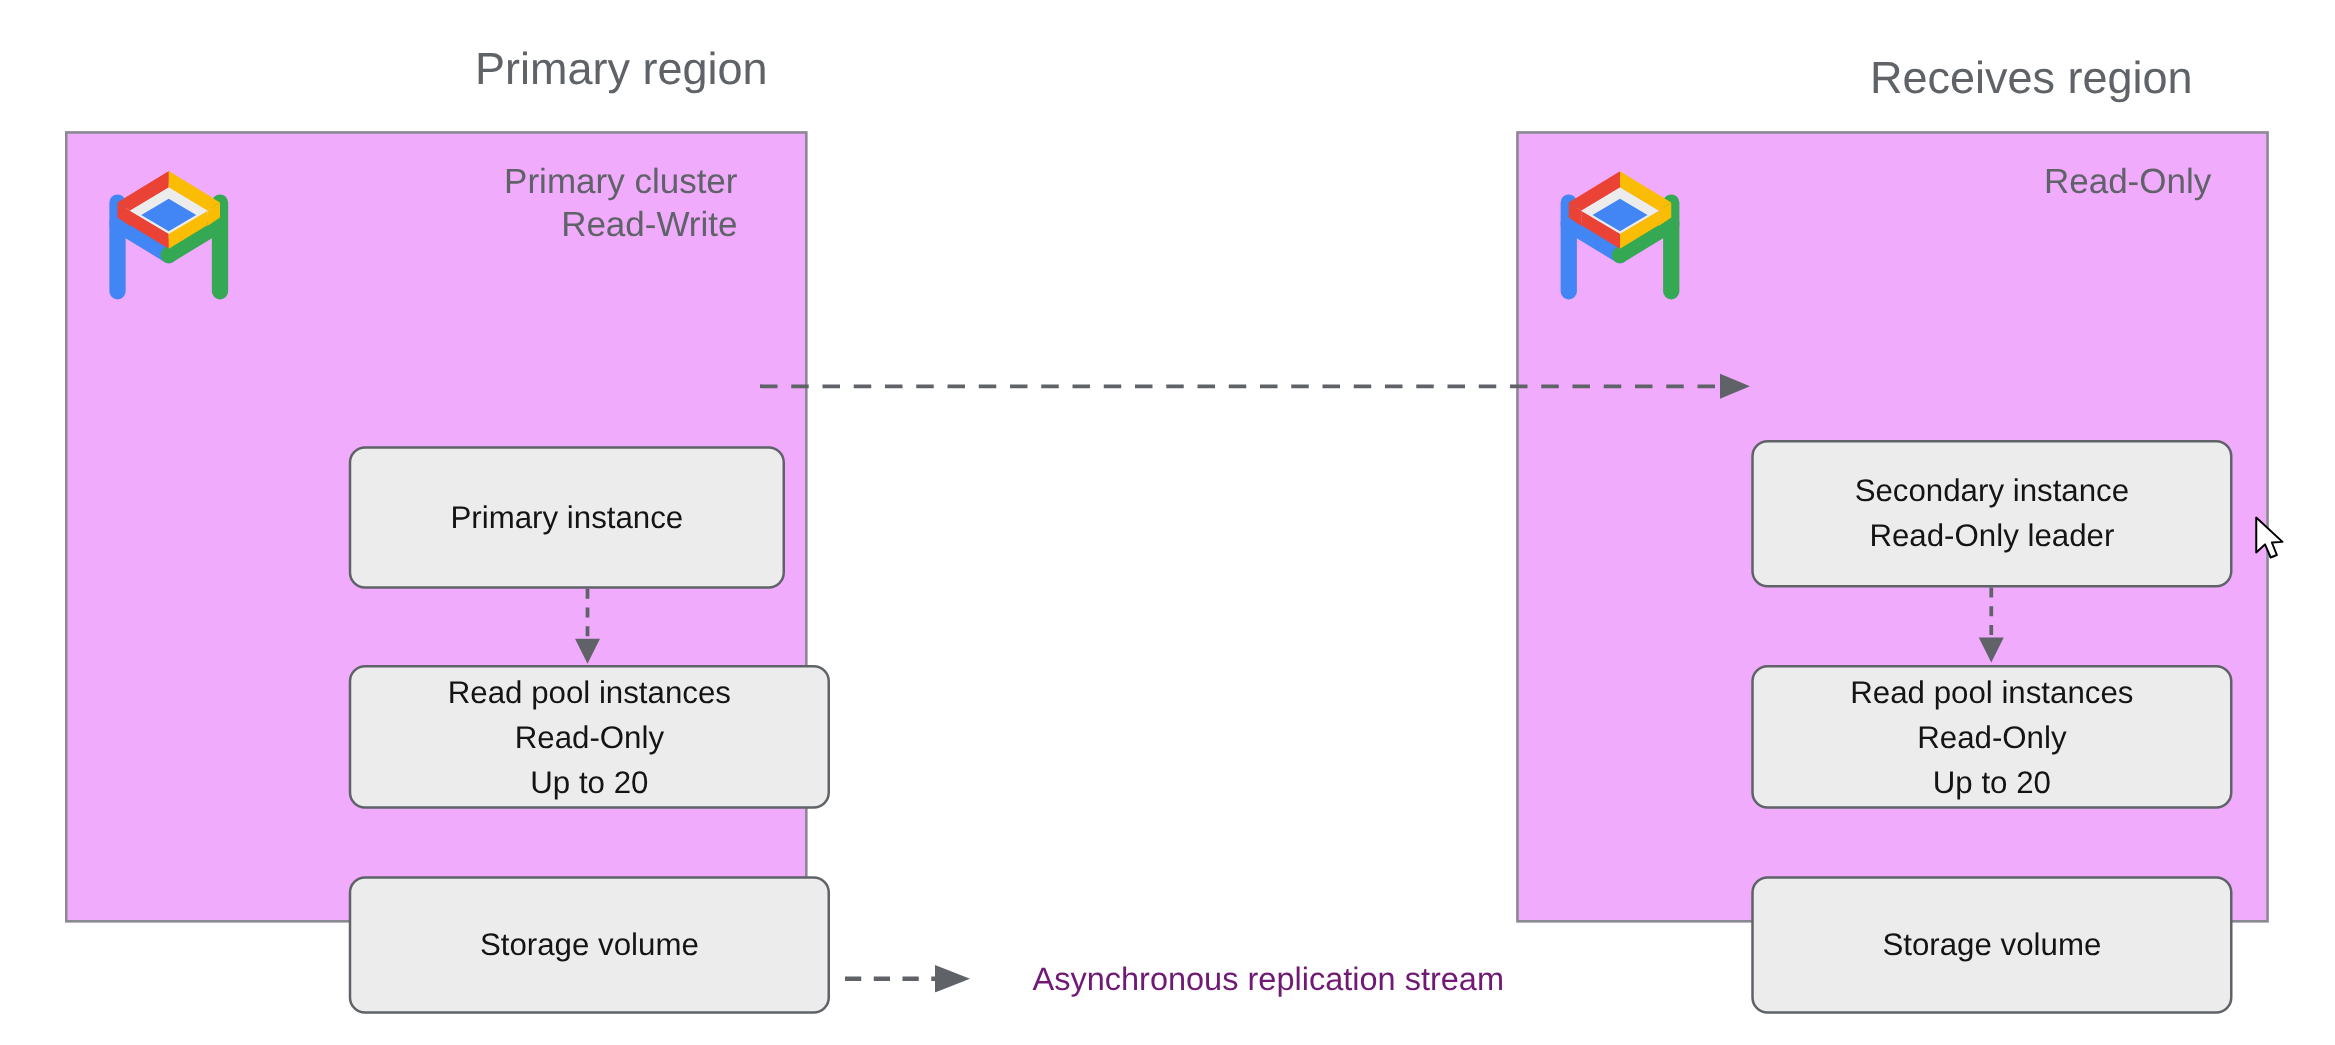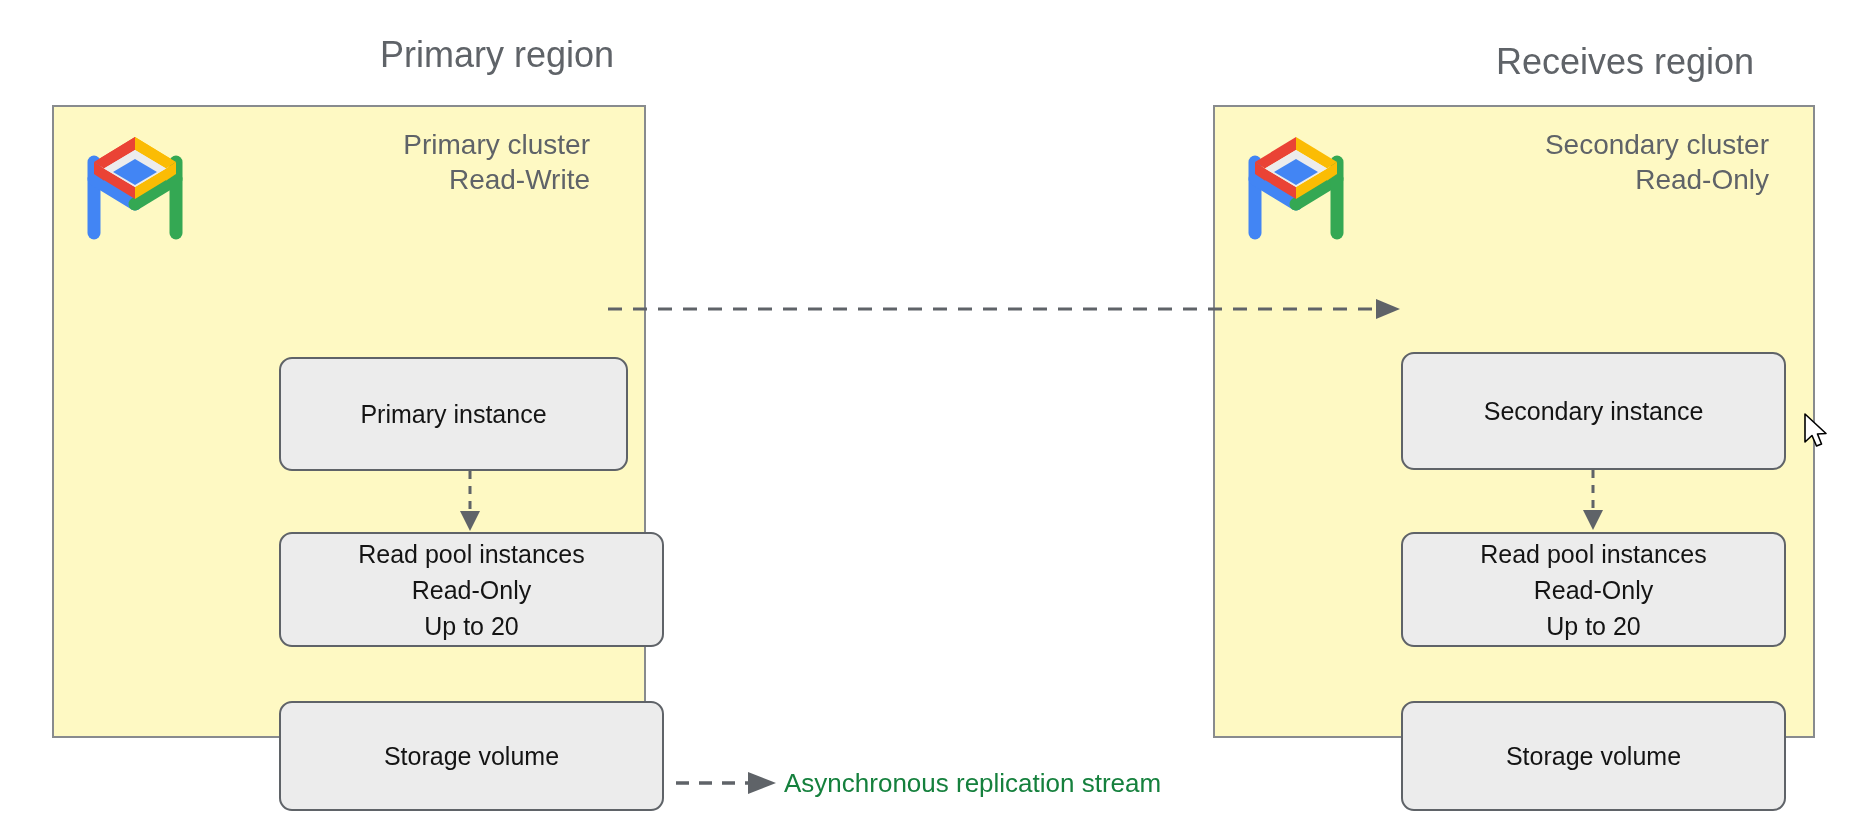--- a/index.html
+++ b/index.html
@@ -28,21 +28,21 @@
     line-height: 34px;
     white-space: nowrap;
     text-align: center;
   }
   #region-label-primary   { left: 380px;  top: 38px; width: 220px; }
   #region-label-secondary { left: 1490px; top: 45px; width: 270px; }
 
   
   .cluster-box {
     position: absolute;
-    background: #fef9c3;
+    background: #f0abfc;
     border: 2px solid #888b8e;
     box-sizing: border-box;
   }
   #cluster-primary   { left: 52px;   top: 105px; width: 594px; height: 633px; }
   #cluster-secondary { left: 1213px; top: 105px; width: 602px; height: 633px; }
 
   .cluster-title {
     position: absolute;
     color: #5f6368;
     font-size: 28px;
@@ -113,21 +113,22 @@
   #legend {
     position: absolute;
     left: 676px;
     top: 768px;
     display: flex;
     align-items: center;
     height: 30px;
   }
   #legend-swatch { width: 108px; height: 22px; }
   #legend-label {
-    color: #15803d;
+    margin-left: 42px;
+    color: #701a75;
     font-size: 26px;
     line-height: 30px;
     white-space: nowrap;
   }
 
   
   #mouse-cursor {
     position: absolute;
     left: 1803px;
     top: 413px;
@@ -198,41 +199,41 @@
     </div>
 
     <div class="node-box" id="node-primary-storage">
       <span>Storage volume</span>
     </div>
   </div>
 
   <div class="cluster-box" id="cluster-secondary">
 
     <div class="cluster-title" id="cluster-title-secondary">
-      <span>Secondary cluster</span>
       <span class="line2">Read-Only</span>
     </div>
 
     <svg class="logo" id="logo-secondary" viewBox="0 0 106 112">
       <path d="M12 33 L12 104" stroke="#4285f4" stroke-width="13" stroke-linecap="round" fill="none"></path>
       <path d="M12 50 L53 75" stroke="#4285f4" stroke-width="13" stroke-linecap="round" fill="none"></path>
       <path d="M53 75 L94 50" stroke="#34a853" stroke-width="13" stroke-linecap="round" fill="none"></path>
       <path d="M94 33 L94 104" stroke="#34a853" stroke-width="13" stroke-linecap="round" fill="none"></path>
       <path d="M53 8 L12 33 L22 39.5 L53 21 Z" fill="#ea4335"></path>
       <path d="M12 33 L12 45 L22 51.5 L22 39.5 Z" fill="#ea4335"></path>
       <path d="M12 45 L53 70 L53 58 L22 39.5 L22 51.5 Z" fill="#ea4335"></path>
       <path d="M53 8 L94 33 L84 39.5 L53 21 Z" fill="#fbbc04"></path>
       <path d="M94 33 L94 45 L84 51.5 L84 39.5 Z" fill="#fbbc04"></path>
       <path d="M94 45 L53 70 L53 58 L84 39.5 L84 51.5 Z" fill="#fbbc04"></path>
       <path d="M53 21 L84 39.5 L53 58 L22 39.5 Z" fill="#ececec"></path>
       <path d="M53 30 L75 43 L53 56 L31 43 Z" fill="#4285f4"></path>
     </svg>
 
     <div class="node-box" id="node-secondary-instance">
       <span>Secondary instance</span>
+      <span>Read-Only leader</span>
     </div>
 
     <svg class="v-connector" id="vconn-secondary" viewBox="0 0 26 62">
       <line x1="13" y1="0" x2="13" y2="40" stroke="#5f6368" stroke-width="3" stroke-dasharray="8 7"></line>
       <polygon points="13,60 3,40 23,40" fill="#5f6368"></polygon>
     </svg>
 
     <div class="node-box" id="node-secondary-readpool">
       <span>Read pool instances</span>
       <span>Read-Only</span>

